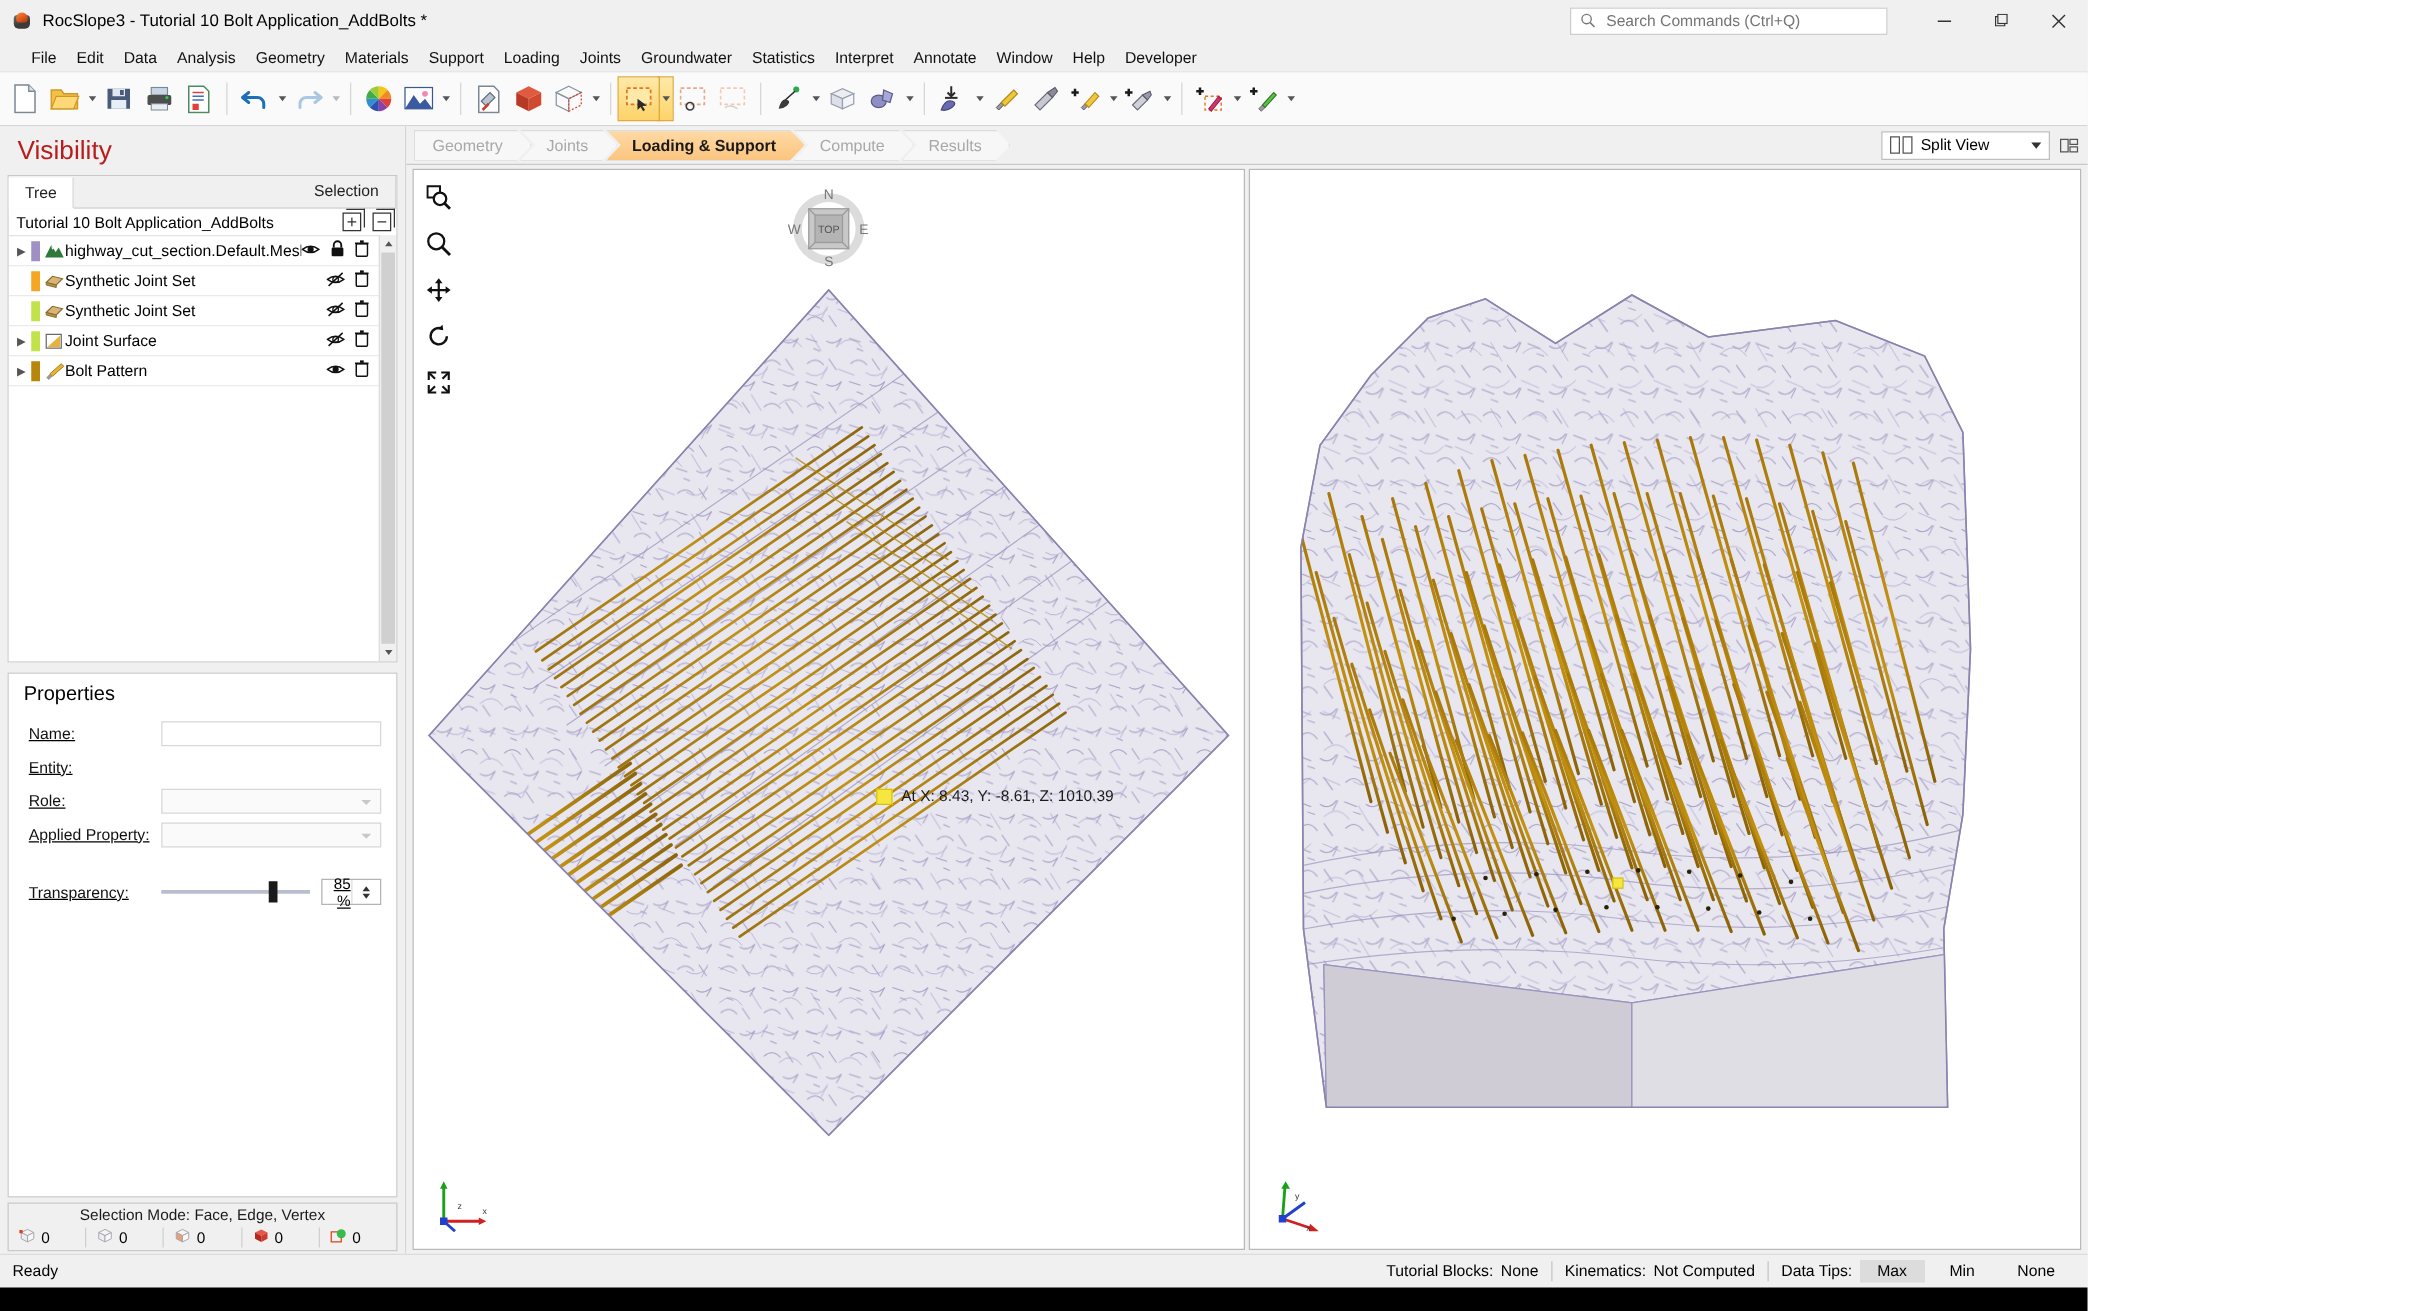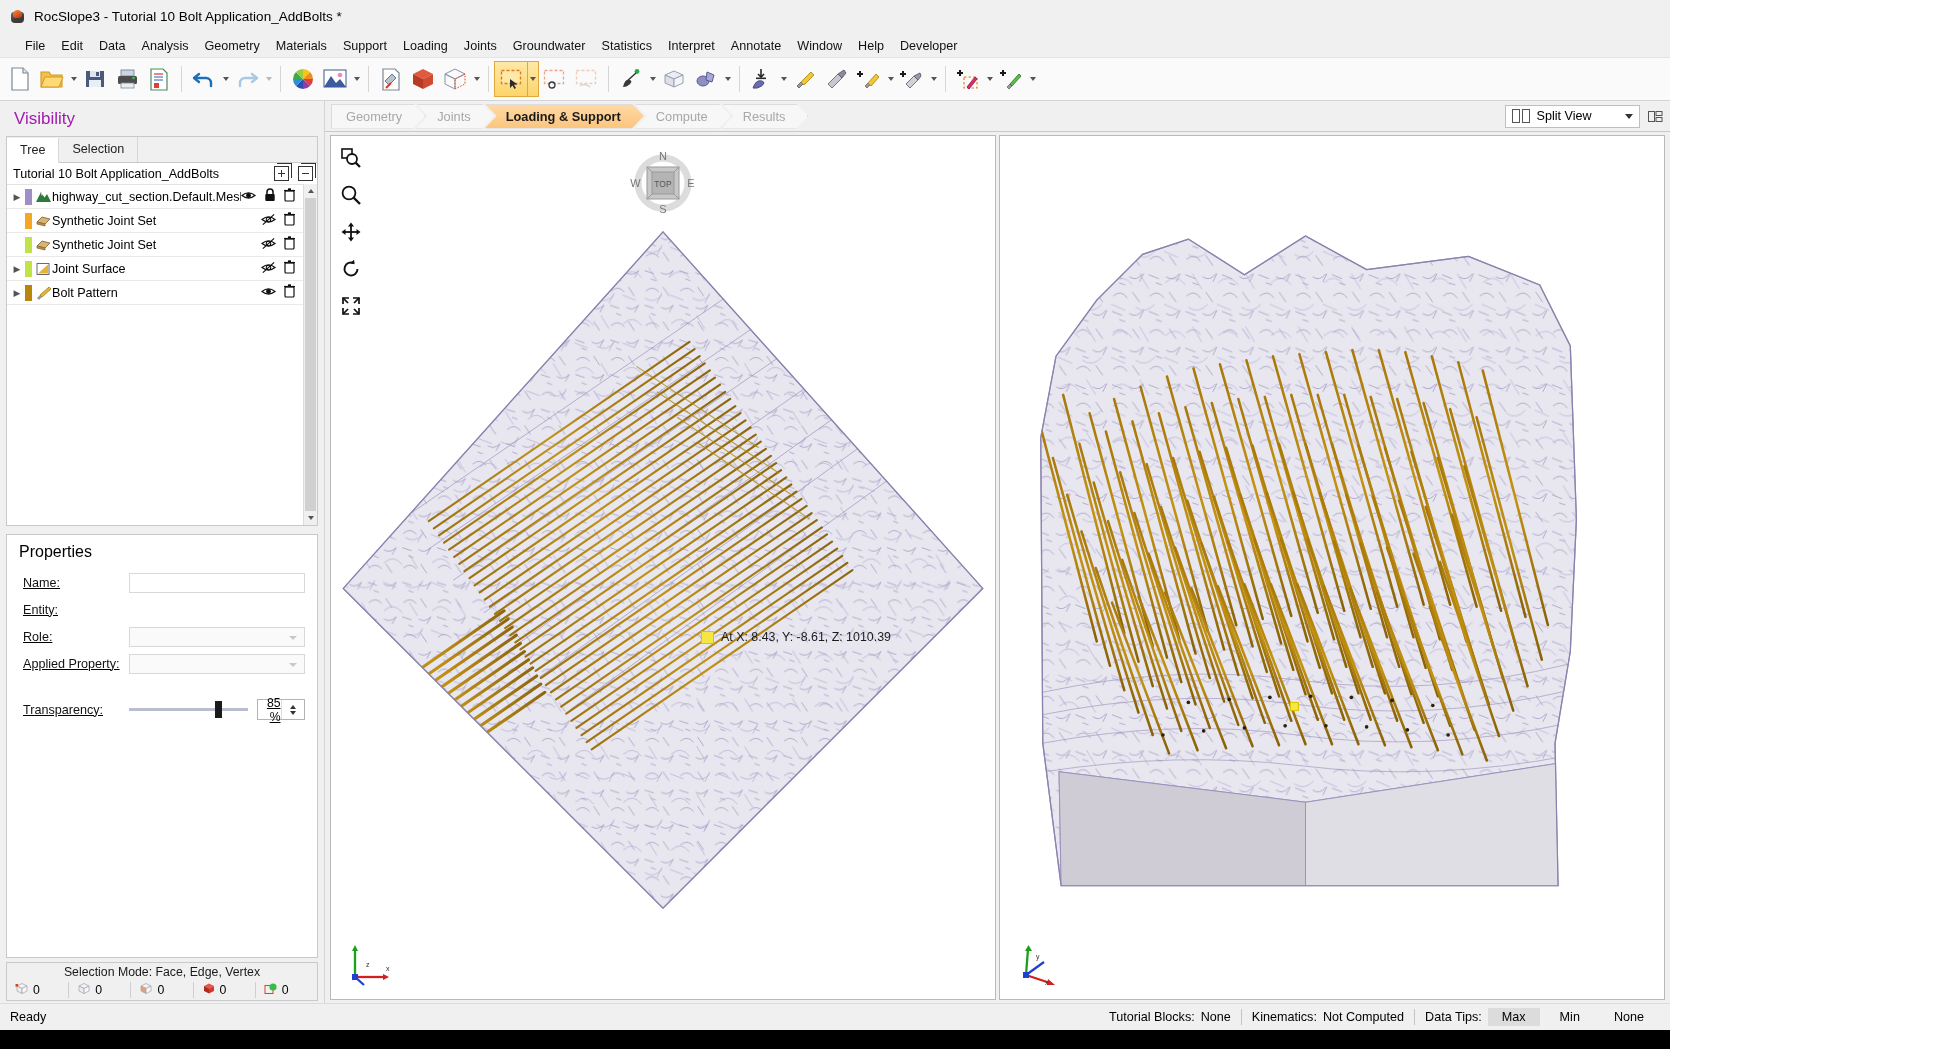--- a/index.html
+++ b/index.html
@@ -122,33 +122,33 @@
 
   
   .leftpanel {
     width: 325px; min-width:325px;
     display:flex; flex-direction:column;
     background:#f0f0f0;
     border-right: 1px solid #d4d4d4;
     box-sizing: border-box;
   }
   .panel-title {
-    font-size: 17px; color:#a21caf;
+    font-size: 21px; color:#b91c1c;
     padding: 8px 0 7px 14px;
   }
   .vis-card {
     margin: 0 6px 8px 6px;
     background:#fff;
     border:1px solid #c9c9c9;
     flex: 0 0 auto;
     height: 390px;
     display:flex; flex-direction:column;
     box-sizing:border-box;
   }
-  .tabs { display:flex; height: 25px; background:#f0f0f0; border-bottom:1px solid #c9c9c9; }
+  .tabs { display:flex; height: 25px; background:#f0f0f0; border-bottom:1px solid #c9c9c9;justify-content:space-between; }
   .tab {
     padding: 0 13px; height:25px; line-height:25px;
     font-size:12.6px; color:#222;
     border-right:1px solid #d6d6d6;
     box-sizing:border-box;
   }
   .tab.sel { background:#fff; border-bottom:1px solid #fff; position:relative; top:1px; }
   .tree-header {
     display:flex; align-items:center;
     padding: 3px 4px 3px 6px;
@@ -359,20 +359,48 @@
 <body>
 
 <div id="app">
 
   <div class="titlebar">
     <div class="title-icon">
       <div class="b1"></div>
         <div class="b2"></div>
     </div>
     <div class="title-text">RocSlope3 - Tutorial 10 Bolt Application_AddBolts *</div>
+    <div class="titlebar-right">
+      <div class="searchbox">
+        <span class="sicon">
+          <svg width="13" height="13" viewBox="0 0 16 16">
+              <circle cx="6.5" cy="6.5" r="4.6" fill="none" stroke="#777" stroke-width="1.3"></circle>
+              <line x1="10" y1="10" x2="14.3" y2="14.3" stroke="#777" stroke-width="1.5"></line>
+            </svg>
+        </span>
+        <input type="text" placeholder="Search Commands (Ctrl+Q)" style="">
+      </div>
+      <div class="wbtn">
+        <svg width="11" height="11" viewBox="0 0 11 11">
+            <line x1="0" y1="6" x2="11" y2="6" stroke="#333" stroke-width="1.1"></line>
+          </svg>
+      </div>
+      <div class="wbtn">
+        <svg width="11" height="11" viewBox="0 0 12 12">
+            <rect x="2.5" y="0.5" width="8" height="8" fill="none" stroke="#333" stroke-width="1"></rect>
+            <path d="M2.5 2.5 H0.5 V10.5 H8.5 V8.5" fill="none" stroke="#333" stroke-width="1"></path>
+          </svg>
+      </div>
+      <div class="wbtn close">
+        <svg width="12" height="12" viewBox="0 0 12 12">
+            <line x1="1" y1="1" x2="11" y2="11" stroke="currentColor" stroke-width="1.2"></line>
+            <line x1="11" y1="1" x2="1" y2="11" stroke="currentColor" stroke-width="1.2"></line>
+          </svg>
+      </div>
+    </div>
   </div>
 
   <div class="menubar">
     <div class="menuitem">File</div>
     <div class="menuitem">Edit</div>
     <div class="menuitem">Data</div>
     <div class="menuitem">Analysis</div>
     <div class="menuitem">Geometry</div>
     <div class="menuitem">Materials</div>
     <div class="menuitem">Support</div>

